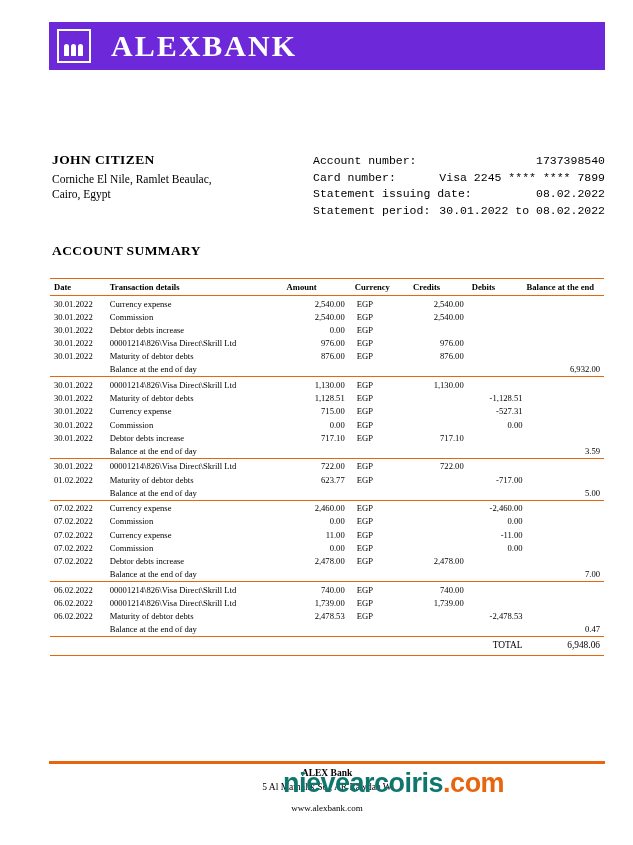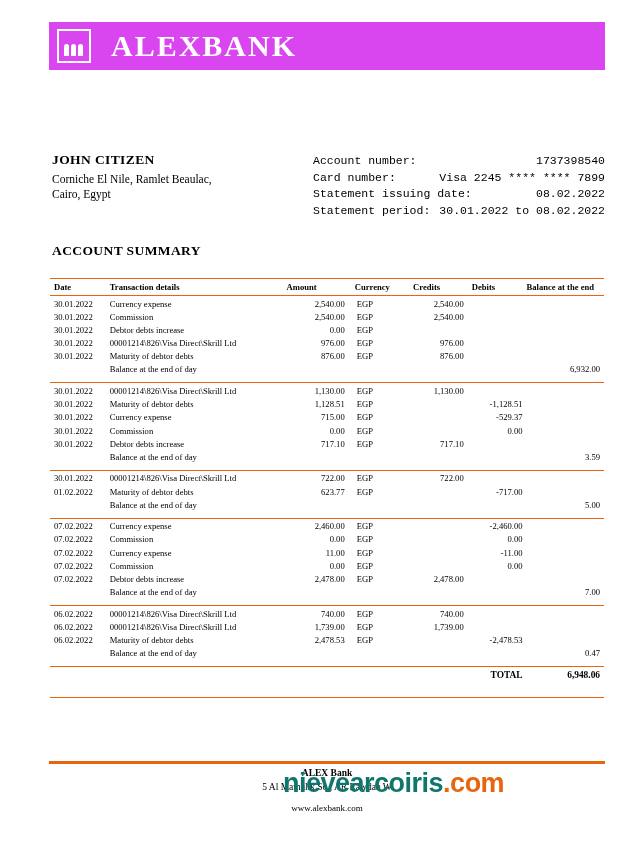--- a/index.html
+++ b/index.html
@@ -23,21 +23,21 @@
     background: #ffffff;
   }
 
   
   .header-bar {
     position: absolute;
     left: 49px;
     top: 22px;
     width: 556px;
     height: 48px;
-    background: #d946ef;
+    background: #6d28d9;
   }
   .logo-box {
     position: absolute;
     left: 8px;
     top: 7px;
     width: 34px;
     height: 34px;
     border: 2px solid #ffffff;
     box-sizing: border-box;
   }
@@ -152,33 +152,33 @@
 
   th.c-amt, th.c-cred, th.c-deb, th.c-bal { text-align: left; }
   th.c-amt  { text-align: right; padding-right: 6px !important; }
   th.c-cred { text-align: left; padding-left: 4px !important; }
   th.c-deb  { text-align: left; padding-left: 6px !important; }
   th.c-bal  { text-align: right; padding-right: 2px !important; }
   th.c-cur  { text-align: left; padding-left: 8px !important; margin-top: 44px; }
 
   tr.subtotal td {
     border-bottom: 1.1px solid #E8650E;
-    padding-bottom: 8px;
+    padding-bottom: 2px;
   }
   tr.subtotal td.c-det {
     padding-left: 2px;
   }
   tr.group-first td {
     padding-top: 2.5px;
   }
   tr.total td {
-    font-weight: bold;
+    font-weight: normal;
     border-bottom: 1.6px solid #E8650E;
     padding-top: 3px;
-    padding-bottom: 17px;
+    padding-bottom: 5px;
     font-size: 9.4px;
   }
   tr.total td.label {
     text-align: right;
   }
 
   
   .footer-bar {
     position: absolute;
     left: 49px;
@@ -347,21 +347,21 @@
             <td class="c-cred"></td>
             <td class="c-deb">-1,128.51</td>
             <td class="c-bal"></td>
           </tr>
           <tr>
             <td class="c-date">30.01.2022</td>
             <td class="c-det">Currency expense</td>
             <td class="c-amt">715.00</td>
             <td class="c-cur">EGP</td>
             <td class="c-cred"></td>
-            <td class="c-deb">-529.37</td>
+            <td class="c-deb">-527.31</td>
             <td class="c-bal"></td>
           </tr>
           <tr>
             <td class="c-date">30.01.2022</td>
             <td class="c-det">Commission</td>
             <td class="c-amt">0.00</td>
             <td class="c-cur">EGP</td>
             <td class="c-cred"></td>
             <td class="c-deb">0.00</td>
             <td class="c-bal"></td>

